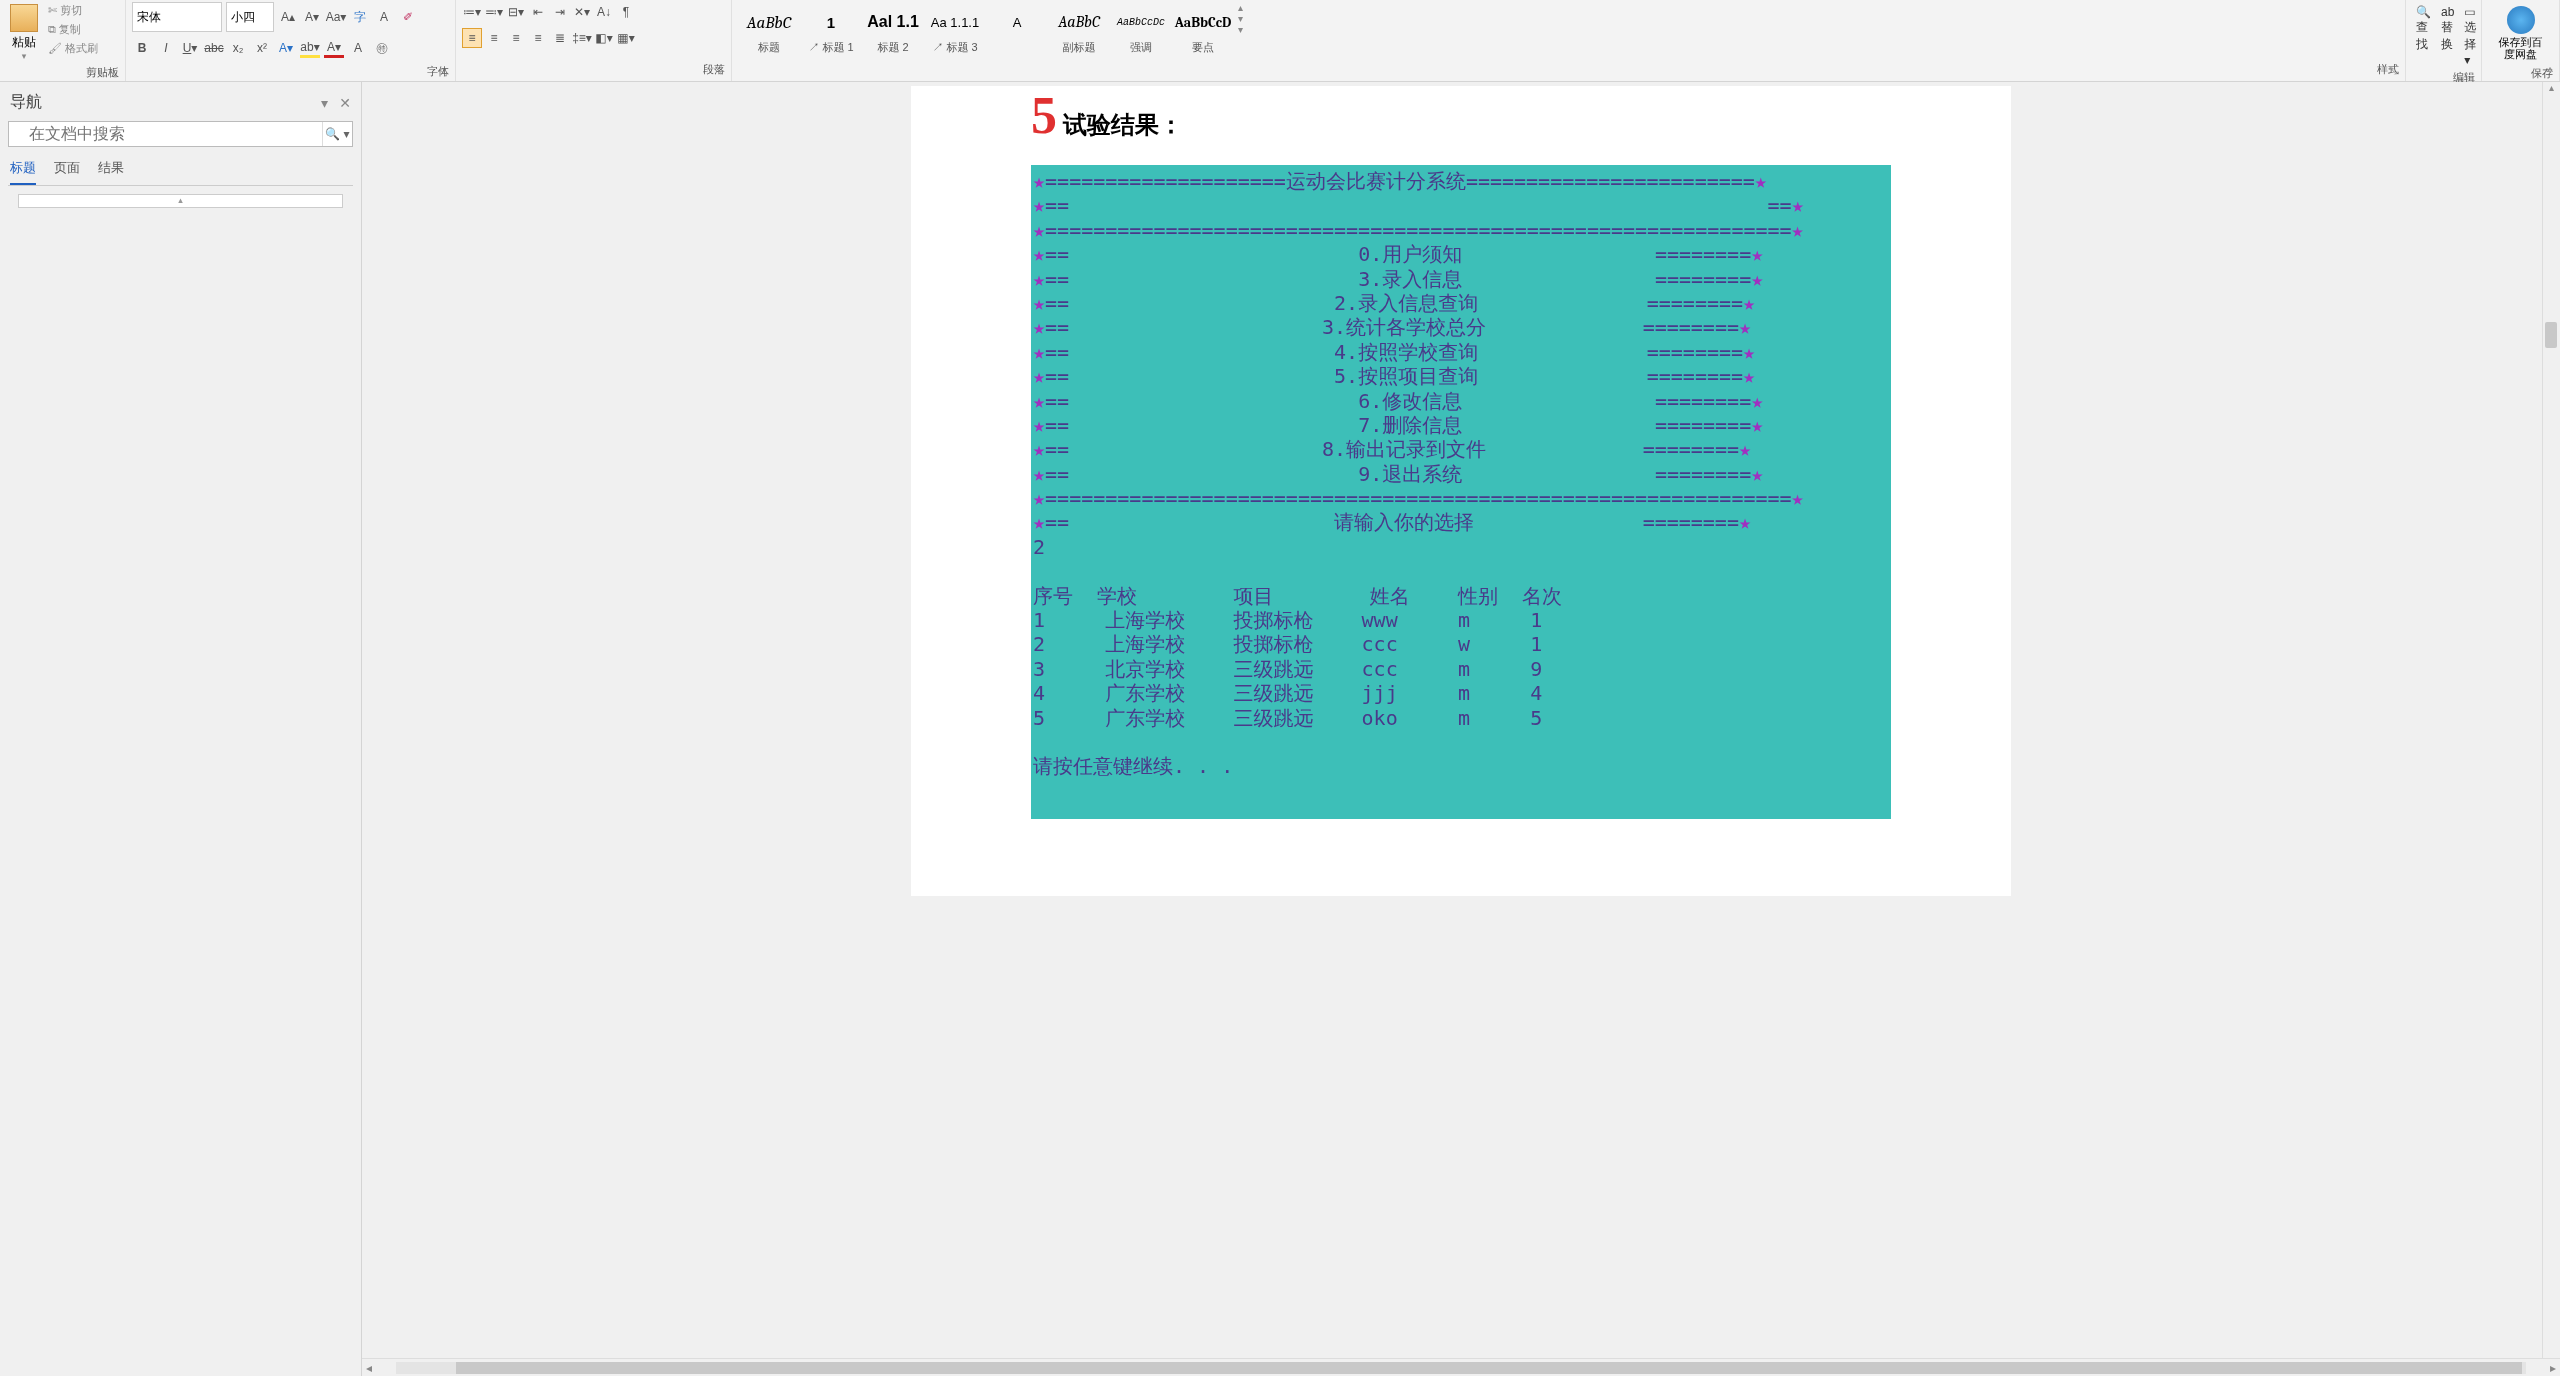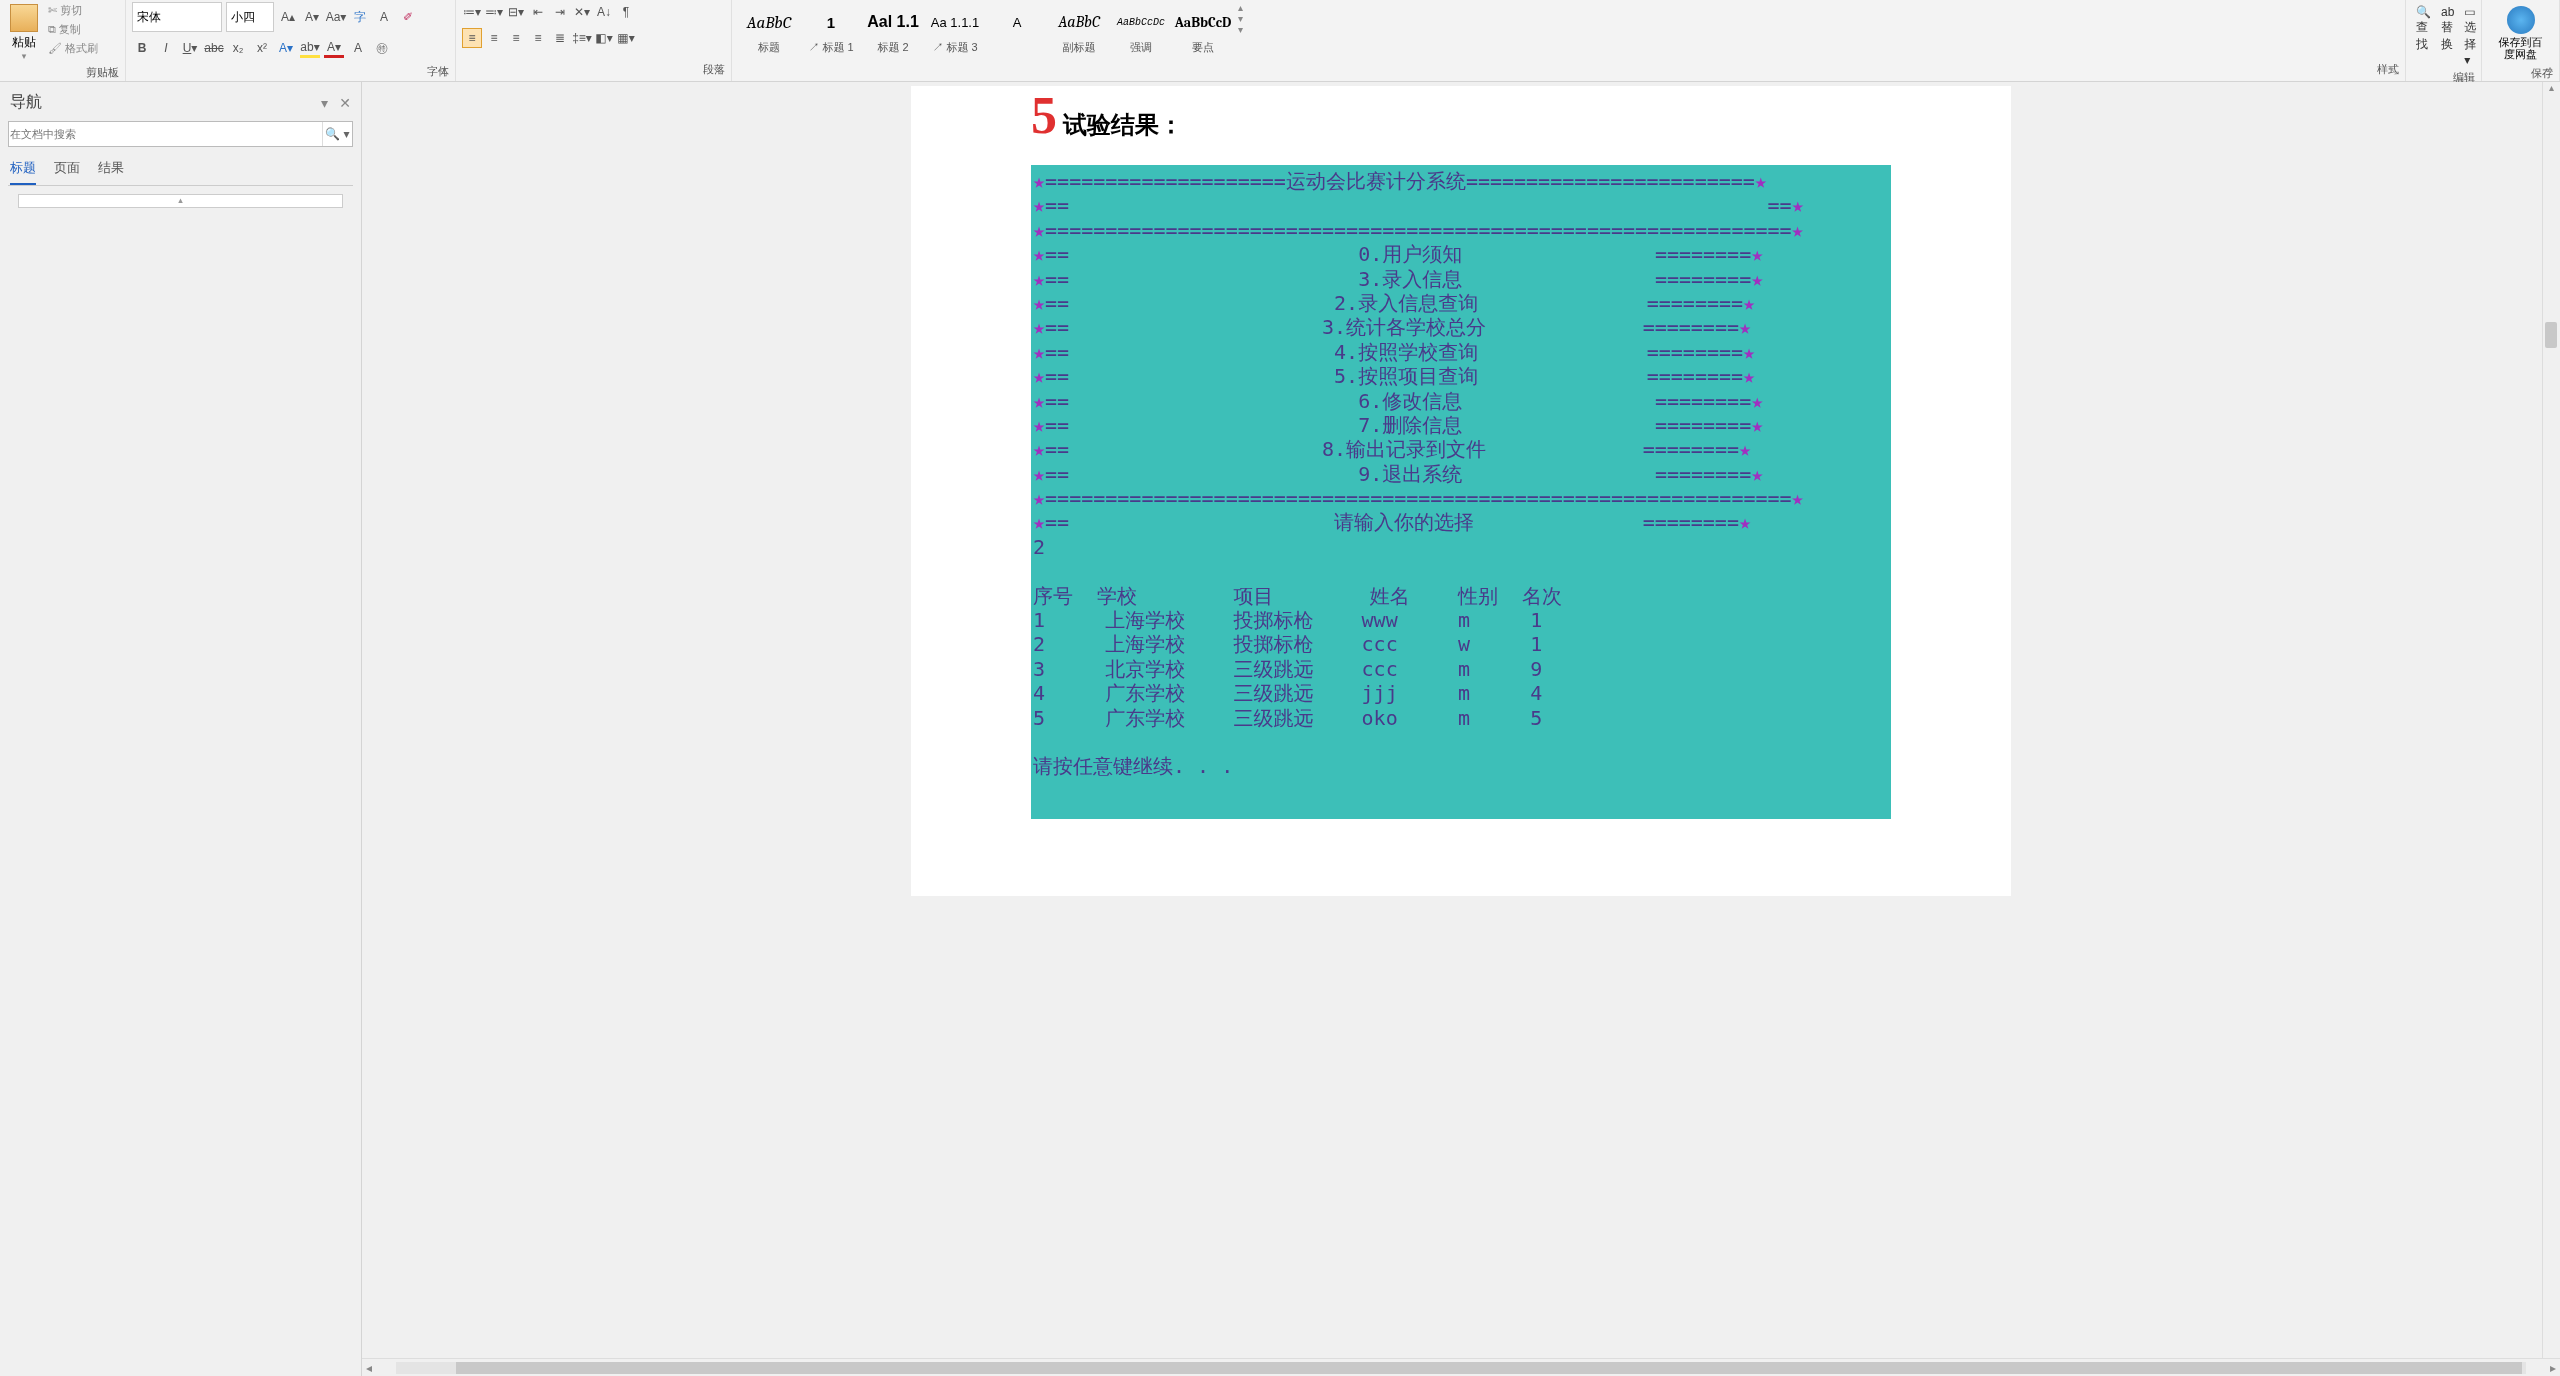--- a/index.html
+++ b/index.html
@@ -38,21 +38,21 @@
 
 .collapse-caret { position: absolute; right: 6px; bottom: 2px; color: #888; font-size: 12px; cursor: pointer; }
 
 .workspace { display: flex; height: calc(100vh - 82px); }
 
 .navpane { width: 362px; background: #f0f0f0; border-right: 1px solid #d4d4d4; display: flex; flex-direction: column; padding: 6px 8px; }
 .nav-header { display: flex; align-items: center; justify-content: space-between; padding: 4px 2px 8px; }
 .nav-title { font-size: 16px; color: #444; }
 .nav-ctrl { color: #888; font-size: 14px; cursor: pointer; margin-left: 8px; }
 .nav-search { display: flex; border: 1px solid #bbb; background: #fff; height: 26px; margin-bottom: 6px; }
-.nav-search input { flex: 1; border: none; outline: none; padding: 0 1px; font-size: 11px; color: #888; }
+.nav-search input { flex: 1; border: none; outline: none; padding: 0 20px; font-size: 16px; color: #888; }
 .nav-search-btn { width: 30px; text-align: center; line-height: 24px; border-left: 1px solid #ddd; color: #666; cursor: pointer; }
 .nav-tabs { display: flex; gap: 18px; font-size: 13px; color: #555; padding: 4px 2px 0; border-bottom: 1px solid #ccc; }
 .nav-tab { padding: 2px 0 6px; cursor: pointer; }
 .nav-tab.active { color: #2060c0; border-bottom: 2px solid #2060c0; }
 .nav-mini { border: 1px solid #ccc; background: #fff; height: 14px; margin: 8px 10px 6px; font-size: 9px; text-align: center; color: #999; }
 .nav-items { flex: 1; overflow: auto; }
 .nav-item { padding: 3px 6px 3px 20px; font-size: 13px; color: #333; cursor: pointer; }
 .nav-item.selected { background: #cfe3f7; }
 
 .docarea { flex: 1; background: #f0f0f0; position: relative; display: flex; flex-direction: column; }

